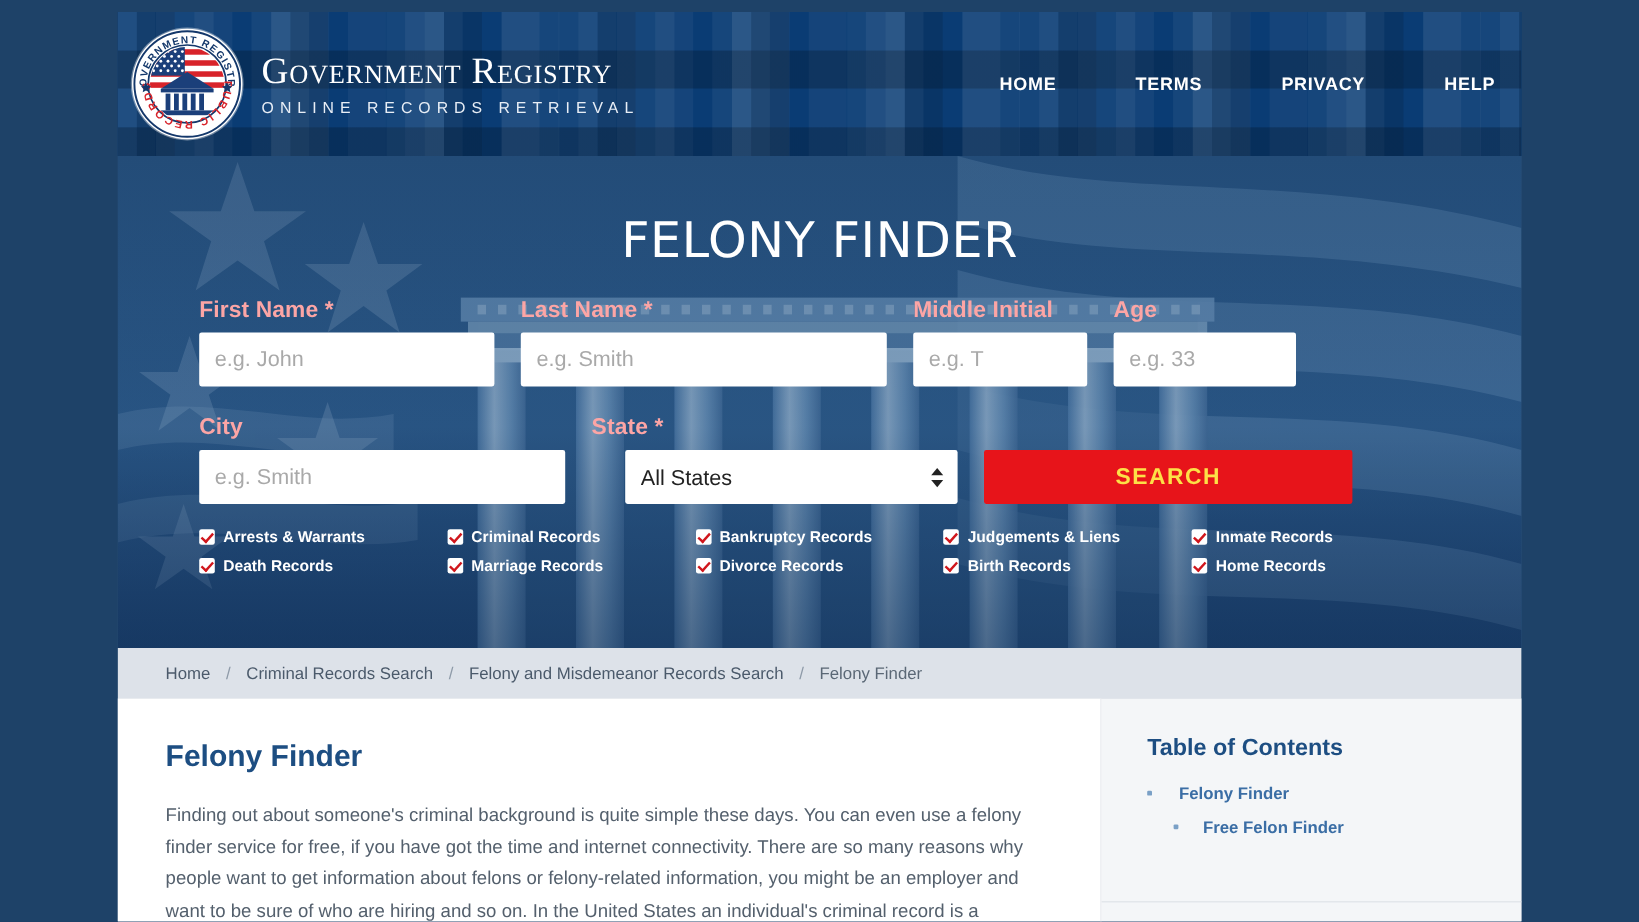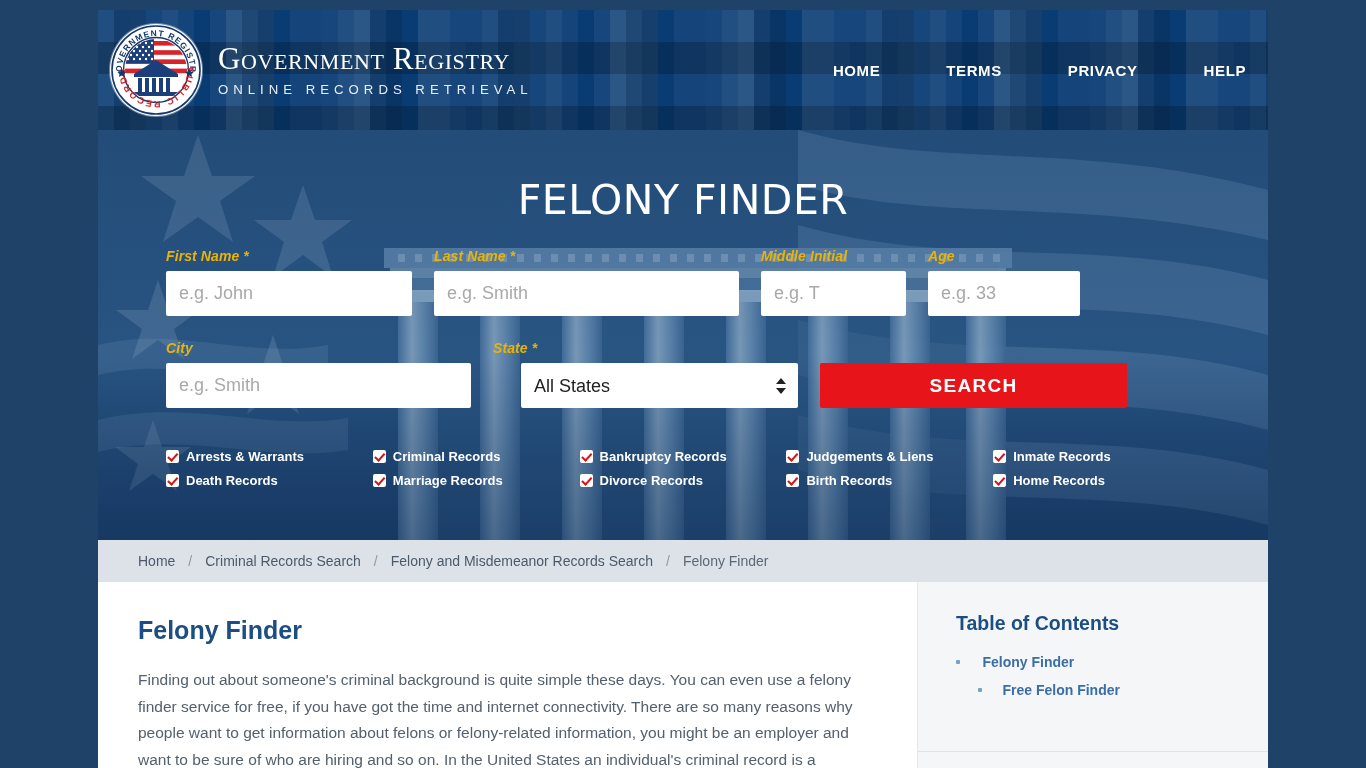--- a/index.html
+++ b/index.html
@@ -137,26 +137,25 @@
 
   
   .form-row {
     display: flex;
     align-items: flex-end;
     margin-top: 24px;
   }
   .fg { display: flex; flex-direction: column; }
   .fg + .fg { margin-left: 22px; }
   .fg-label {
-    color: #eab308;
-    font-size: 14px;
+    color: #fca5a5;
+    font-size: 19px;
     font-weight: bold;
     margin-bottom: 7px;
     letter-spacing: .1px;
-    font-style: italic;
   }
   .fg input[type="text"],
   .fg select {
     height: 45px;
     border: 0;
     border-radius: 2px;
     background: #ffffff;
     font-size: 18px;
     color: #333;
     padding: 0 13px;
@@ -192,32 +191,32 @@
     border-right: 5px solid transparent;
   }
   .spinner i.up   { border-bottom: 6px solid #222; }
   .spinner i.down { border-top: 6px solid #222; }
 
   .search-btn {
     margin-left: 22px;
     width: 307px; height: 45px;
     background: #e7141a;
     border: 0; border-radius: 2px;
-    color: #ffffff;
+    color: #fde047;
     font-size: 19px;
     font-weight: bold;
     letter-spacing: 1.3px;
     cursor: pointer;
     font-family: "Liberation Sans", sans-serif;
   }
 
   
   .checks {
     position: relative;
-    margin-top: 41px;
+    margin-top: 20px;
     display: grid;
     grid-template-columns: repeat(5, 1fr);
     row-gap: 9px;
   }
   .chk {
     display: flex;
     align-items: center;
     color: #ffffff;
     font-size: 13px;
     font-weight: bold;

